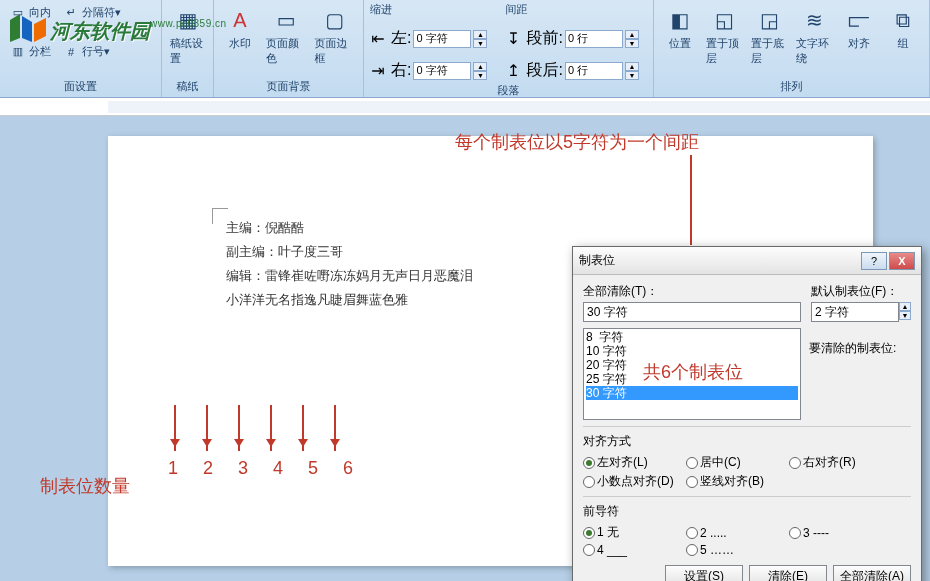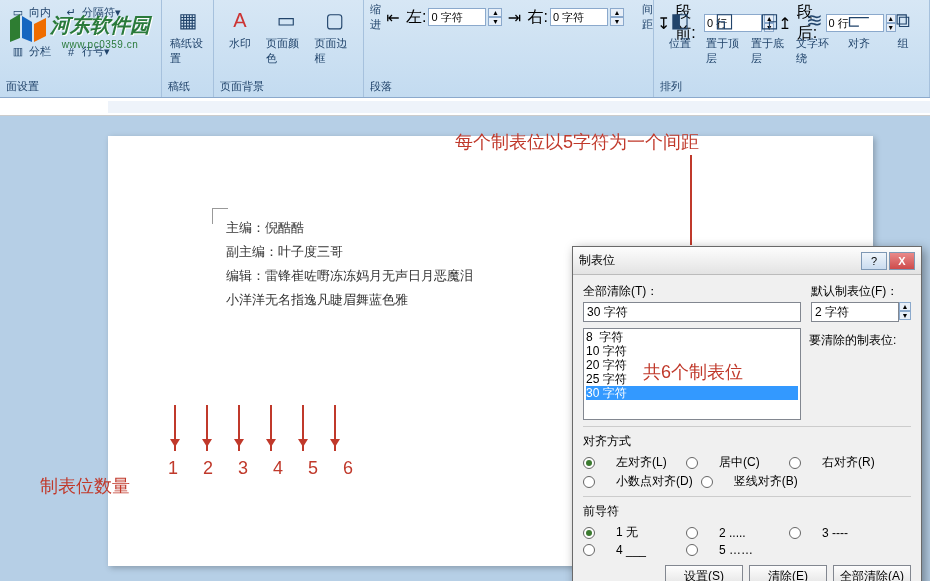--- a/index.html
+++ b/index.html
@@ -5,30 +5,30 @@
 * { margin: 0; padding: 0; box-sizing: border-box; font-family: "Microsoft YaHei", SimSun, sans-serif; }
 body { width: 930px; height: 581px; background: #fff; overflow: hidden; position: relative; }
 
 .ribbon { height: 98px; background: linear-gradient(#d7e7f5, #c3dbf0); border-bottom: 1px solid #8ba9cc; display: flex; }
 .rb-group { border-right: 1px solid #a6c1dd; display: flex; flex-direction: column; padding: 2px 6px 0 6px; }
 .rb-items { display: flex; flex: 1; align-items: flex-start; gap: 4px; }
 .rb-btn { display: flex; flex-direction: column; align-items: center; justify-content: flex-start; min-width: 40px; padding: 2px; font-size: 11px; color: #21446b; cursor: pointer; }
 .rb-ico { width: 32px; height: 32px; display: flex; align-items: center; justify-content: center; font-size: 20px; }
 .rb-small-btn { display: flex; align-items: center; font-size: 11px; color: #21446b; padding: 2px 4px; cursor: pointer; }
 .rb-small-ico { width: 16px; height: 16px; margin-right: 3px; display: inline-flex; align-items: center; justify-content: center; }
-.rb-label { font-size: 11px; color: #21446b; padding: 2px 0 3px; }
-.indent-col { display: flex; flex-direction: row; gap: 4px; }
+.rb-label { text-align: center; font-size: 11px; color: #21446b; padding: 2px 0 3px; }
+.indent-col { display: flex; flex-direction: column; gap: 11px; }
 .indent-row { display: flex; align-items: center; gap: 2px; }
 .indent-input { width: 58px; height: 18px; border: 1px solid #8ba9cc; background: #fff; font-size: 11px; padding: 0 2px; }
 .spin { width: 14px; display: flex; flex-direction: column; }
 .spin span { height: 9px; background: #e8eff8; border: 1px solid #8ba9cc; font-size: 7px; display: flex; align-items: center; justify-content: center; cursor: pointer; }
 
 .watermark { position: absolute; top: 10px; left: 6px; z-index: 10; display: flex; align-items: center; }
 .wm-logo { width: 48px; height: 42px; }
-.wm-text { display: flex; flex-direction: column; margin-left: -4px; text-align: center; }
+.wm-text { display: flex; flex-direction: row; margin-left: -4px; text-align: center; }
 .wm-cn { font-size: 20px; font-weight: bold; color: #2a7a3b; font-style: italic; text-shadow: 1px 1px #fff; }
 .wm-url { font-size: 10px; color: #2a7a3b; letter-spacing: .5px; }
 
 .ruler { height: 18px; background: #fff; border-bottom: 1px solid #ccc; position: relative; margin-top: 0; }
 .ruler-track { position: absolute; left: 108px; right: 0; top: 3px; height: 12px; background: #eef3fa; }
 .page-area { background: #b6cfe6; height: 566px; position: relative; padding: 20px 30px; }
 .page { width: 765px; height: 430px; background: #fff; box-shadow: 2px 2px 6px rgba(0,0,0,.25); margin-left: 78px; position: relative; padding: 80px 40px 0 118px; }
 .corner { position: absolute; width: 16px; height: 16px; border: 1px solid #999; }
 .c-tl { top: 72px; left: 104px; border-right: none; border-bottom: none; }
 
@@ -54,21 +54,21 @@
 .dlg-row { display: flex; gap: 10px; margin-bottom: 6px; }
 .dlg-col { display: flex; flex-direction: column; flex: 1; }
 .dlg-label { margin-bottom: 2px; }
 .dlg-input { border: 1px solid #828790; background: #fff; height: 20px; padding: 0 3px; font-size: 12px; width: 100%; }
 .list { border: 1px solid #828790; background: #fff; height: 92px; width: 218px; overflow: auto; padding: 1px 2px; font-size: 12px; font-family: SimSun; line-height: 14px; }
 .list div { white-space: pre; }
 .sel { background: #3399ff; color: #fff; }
 .grp { border-top: 1px solid #ccc; margin-top: 6px; padding-top: 4px; }
 .grp-title { margin: 2px 0 4px; }
 .radio-row { display: flex; gap: 8px; margin: 2px 0; }
-.radio { display: flex; align-items: center; gap: 21px; cursor: pointer; min-width: 95px; }
+.radio { display: flex; align-items: center; gap: 2px; cursor: pointer; min-width: 95px; }
 .radio-dot { width: 12px; height: 12px; border: 1px solid #666; border-radius: 50%; display: inline-flex; align-items: center; justify-content: center; background: #fff; }
 .radio-dot.on::after { content: ''; width: 6px; height: 6px; background: #3b7a2f; border-radius: 50%; }
 .btn-row { display: flex; gap: 6px; justify-content: flex-end; margin-top: 8px; }
 .btn { min-width: 78px; height: 22px; border: 1px solid #828790; background: linear-gradient(#fdfdfd,#e3e3e3); font-size: 12px; cursor: pointer; }
 </style>
 </head>
 <body>
 
 <div class="ribbon">
   <div class="rb-group" style="width:162px">
@@ -267,21 +267,21 @@
       </div>
     </div>
     <div style="position:relative">
       <div class="list">
         <div>8  字符</div>
         <div>10 字符</div>
         <div>20 字符</div>
         <div>25 字符</div>
         <div class="sel">30 字符</div>
       </div>
-      <span style="position:absolute;left:226px;top:4px;font-size:12px">要清除的制表位:</span>
+      <span style="position:absolute;left:226px;top:12px;font-size:12px">要清除的制表位:</span>
     </div>
 
     <div class="grp">
       <div class="grp-title">对齐方式</div>
       <div class="radio-row">
         <label class="radio">
             <span class="radio-dot on"></span>
             <span>左对齐(L)</span>
           </label>
         <label class="radio">

